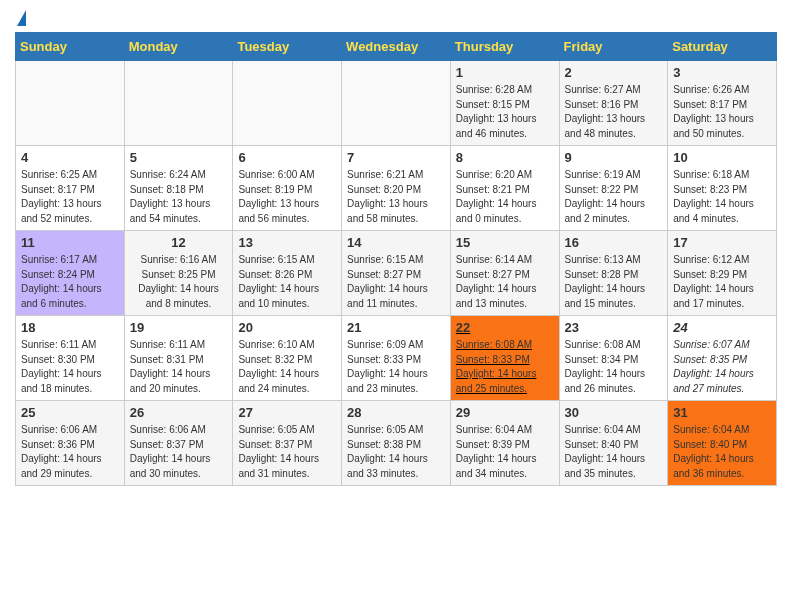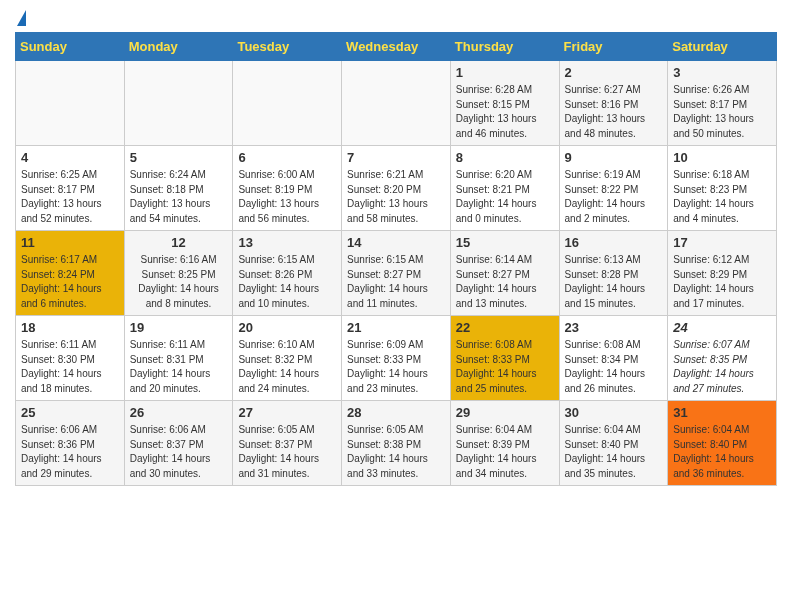--- a/index.html
+++ b/index.html
@@ -207,21 +207,21 @@
         </td>
         <td style="background: rgb(255, 255, 255);">
           <span class="day-num">10</span>
           <div class="day-info">Sunrise: 6:18 AM</div>
           <div class="day-info">Sunset: 8:23 PM</div>
           <div class="day-info">Daylight: 14 hours</div>
           <div class="day-info">and 4 minutes.</div>
         </td>
       </tr>
       <tr>
-        <td style="background: #eab308;">
+        <td style="background: #c4b5fd;">
           <span class="day-num">11</span>
           <div class="day-info">Sunrise: 6:17 AM</div>
           <div class="day-info">Sunset: 8:24 PM</div>
           <div class="day-info">Daylight: 14 hours</div>
           <div class="day-info">and 6 minutes.</div>
         </td>
         <td style="background: rgb(245, 245, 245); text-align: center;">
           <span class="day-num">12</span>
           <div class="day-info">Sunrise: 6:16 AM</div>
           <div class="day-info">Sunset: 8:25 PM</div>
@@ -286,21 +286,21 @@
           <div class="day-info">Daylight: 14 hours</div>
           <div class="day-info">and 24 minutes.</div>
         </td>
         <td style="background: rgb(255, 255, 255);">
           <span class="day-num">21</span>
           <div class="day-info">Sunrise: 6:09 AM</div>
           <div class="day-info">Sunset: 8:33 PM</div>
           <div class="day-info">Daylight: 14 hours</div>
           <div class="day-info">and 23 minutes.</div>
         </td>
-        <td style="background: #eab308;">
+        <td style="background: #f97316; text-decoration: underline;">
           <span class="day-num">22</span>
           <div class="day-info">Sunrise: 6:08 AM</div>
           <div class="day-info">Sunset: 8:33 PM</div>
           <div class="day-info">Daylight: 14 hours</div>
           <div class="day-info">and 25 minutes.</div>
         </td>
         <td style="background: rgb(255, 255, 255);">
           <span class="day-num">23</span>
           <div class="day-info">Sunrise: 6:08 AM</div>
           <div class="day-info">Sunset: 8:34 PM</div>

